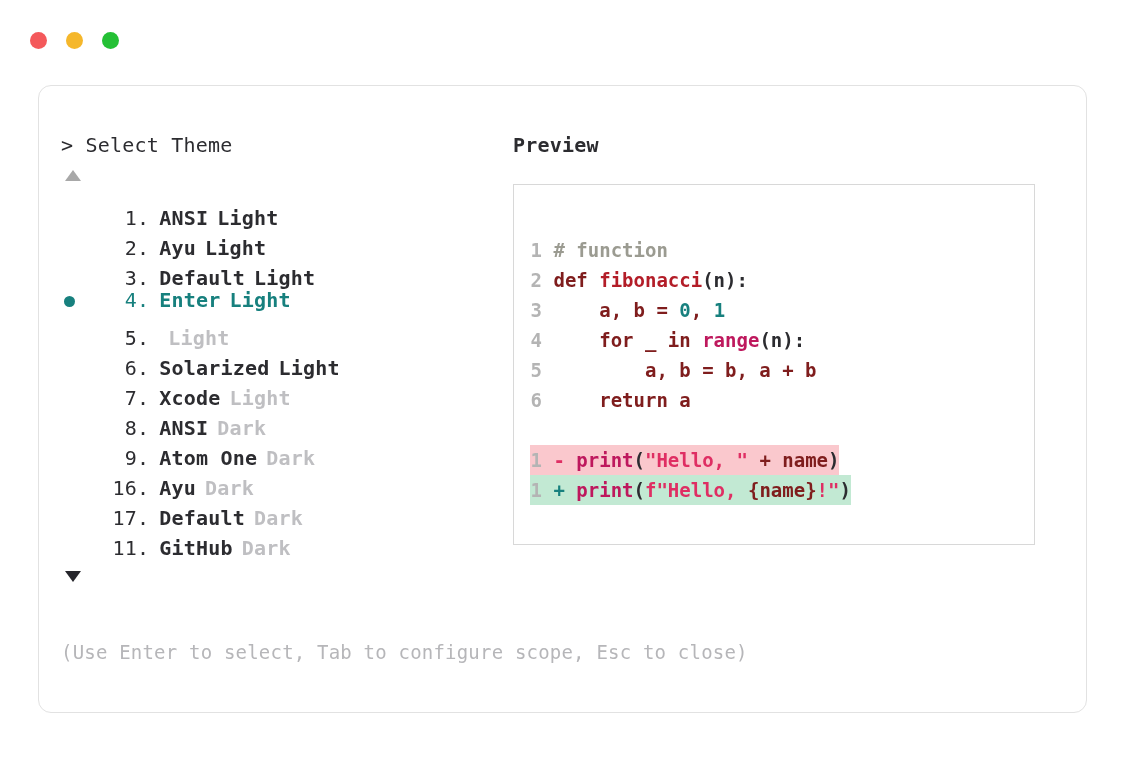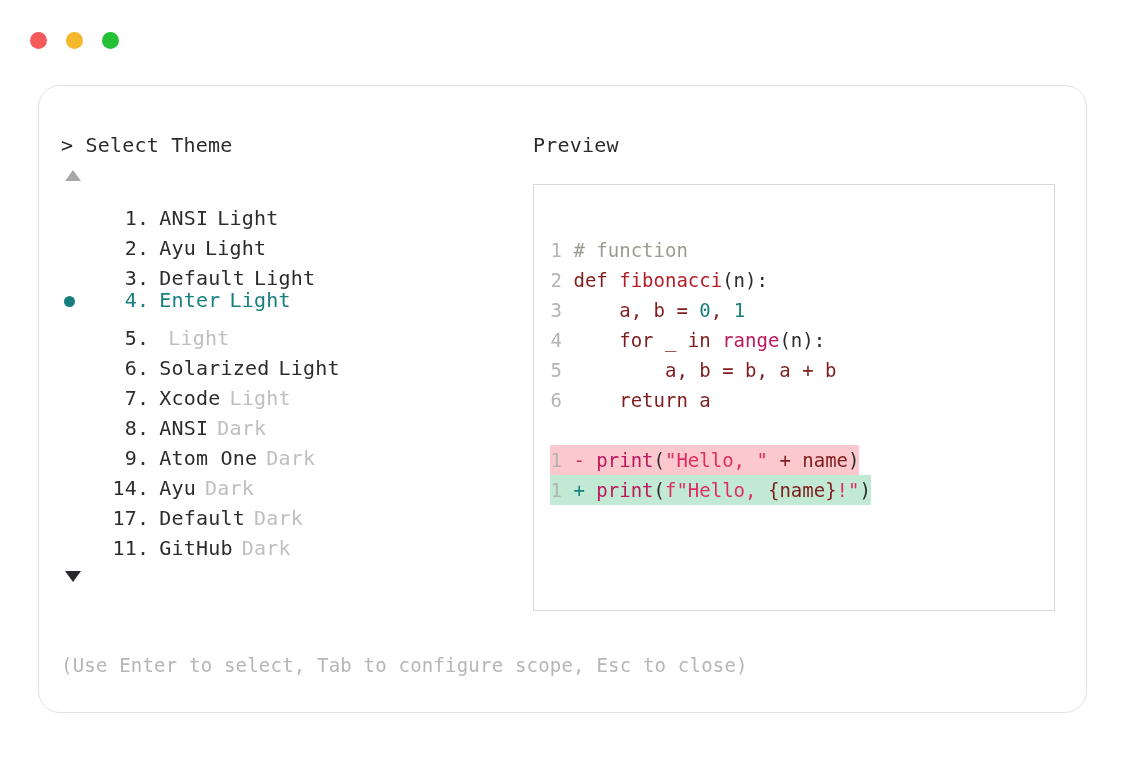--- a/index.html
+++ b/index.html
@@ -41,41 +41,42 @@
 
   
   .card {
     position: absolute;
     left: 38px;
     top: 85px;
     width: 1049px;
     height: 628px;
     background: #ffffff;
     border: 1px solid #e2e2e2;
-    border-radius: 22px;
+    border-radius: 13px;
   }
 
   
   .body {
     position: absolute;
     left: 0; top: 0; right: 0; bottom: 0;
   }
 
   .left-pane {
     position: absolute;
     left: 22px;
     top: 46px;
     width: 470px;
   }
 
   .right-pane {
     position: absolute;
-    left: 494px;
+    left: 474px;
     top: 46px;
     width: 530px;
+    font-weight: bold;
   }
 
   .pane-title {
     font-size: 20px;
     line-height: 26px;
     color: #2c2c30;
     letter-spacing: 0.2px;
     white-space: pre;
   }
 
@@ -132,47 +133,46 @@
   .idx {
     width: 46px;
     flex: 0 0 46px;
     text-align: right;
     color: #2c2c30;
   }
   .dotsep {
     color: #2c2c30;
     padding-right: 10px;
   }
-  .tname { color: #2c2c30; }
-  .tvariant { color: #2c2c30; padding-left: 9px; }
+  .tname { color: #2c2c30; font-weight: bold; }
+  .tvariant { color: #2c2c30; padding-left: 9px; font-weight: bold; }
   .tvariant.muted { color: #bfbfc2; }
 
   .theme-row.selected .idx,
   .theme-row.selected .dotsep,
   .theme-row.selected .tname,
   .theme-row.selected .tvariant { color: #17807e; }
 
   
   .hint {
     position: absolute;
     left: 22px;
     top: 553px;
     font-size: 19px;
     line-height: 26px;
     color: #b6b6b9;
     letter-spacing: 0.2px;
     white-space: pre;
-    margin-top: 13px;
   }
 
   
   .preview-panel {
     margin-top: 26px;
     width: 522px;
-    height: 427px;
+    height: 361px;
     border: 1px solid #d8d8d8;
     background: #ffffff;
     position: relative;
   }
 
   .code {
     position: absolute;
     left: 16px;
     top: 50px;
     font-size: 19px;
@@ -230,21 +230,21 @@
         <ul class="theme-list">
             <li class="theme-row"><span class="bullet-cell"></span><span class="idx">1</span><span class="dotsep">.</span><span class="tname">ANSI</span><span class="tvariant">Light</span></li>
             <li class="theme-row"><span class="bullet-cell"></span><span class="idx">2</span><span class="dotsep">.</span><span class="tname">Ayu</span><span class="tvariant">Light</span></li>
             <li class="theme-row"><span class="bullet-cell"></span><span class="idx">3</span><span class="dotsep">.</span><span class="tname">Default</span><span class="tvariant">Light</span></li>
             <li class="theme-row selected"><span class="bullet-cell"><span class="bullet"></span></span><span class="idx">4</span><span class="dotsep">.</span><span class="tname">Enter</span><span class="tvariant">Light</span></li>
             <li class="theme-row"><span class="bullet-cell"></span><span class="idx">5</span><span class="dotsep">.</span><span class="tvariant muted">Light</span></li>
             <li class="theme-row"><span class="bullet-cell"></span><span class="idx">6</span><span class="dotsep">.</span><span class="tname">Solarized</span><span class="tvariant">Light</span></li>
             <li class="theme-row"><span class="bullet-cell"></span><span class="idx">7</span><span class="dotsep">.</span><span class="tname">Xcode</span><span class="tvariant muted">Light</span></li>
             <li class="theme-row"><span class="bullet-cell"></span><span class="idx">8</span><span class="dotsep">.</span><span class="tname">ANSI</span><span class="tvariant muted">Dark</span></li>
             <li class="theme-row"><span class="bullet-cell"></span><span class="idx">9</span><span class="dotsep">.</span><span class="tname">Atom One</span><span class="tvariant muted">Dark</span></li>
-            <li class="theme-row"><span class="bullet-cell"></span><span class="idx">14</span><span class="dotsep">.</span><span class="tname">Ayu</span><span class="tvariant muted">Dark</span></li>
+            <li class="theme-row"><span class="bullet-cell"></span><span class="idx">16</span><span class="dotsep">.</span><span class="tname">Ayu</span><span class="tvariant muted">Dark</span></li>
             <li class="theme-row"><span class="bullet-cell"></span><span class="idx">17</span><span class="dotsep">.</span><span class="tname">Default</span><span class="tvariant muted">Dark</span></li>
             <li class="theme-row"><span class="bullet-cell"></span><span class="idx">11</span><span class="dotsep">.</span><span class="tname">GitHub</span><span class="tvariant muted">Dark</span></li>
           </ul>
 
         <div class="arrow arrow-down"></div>
       </div>
 
       <div class="right-pane">
         <div class="pane-title">Preview</div>
         <div class="preview-panel">

